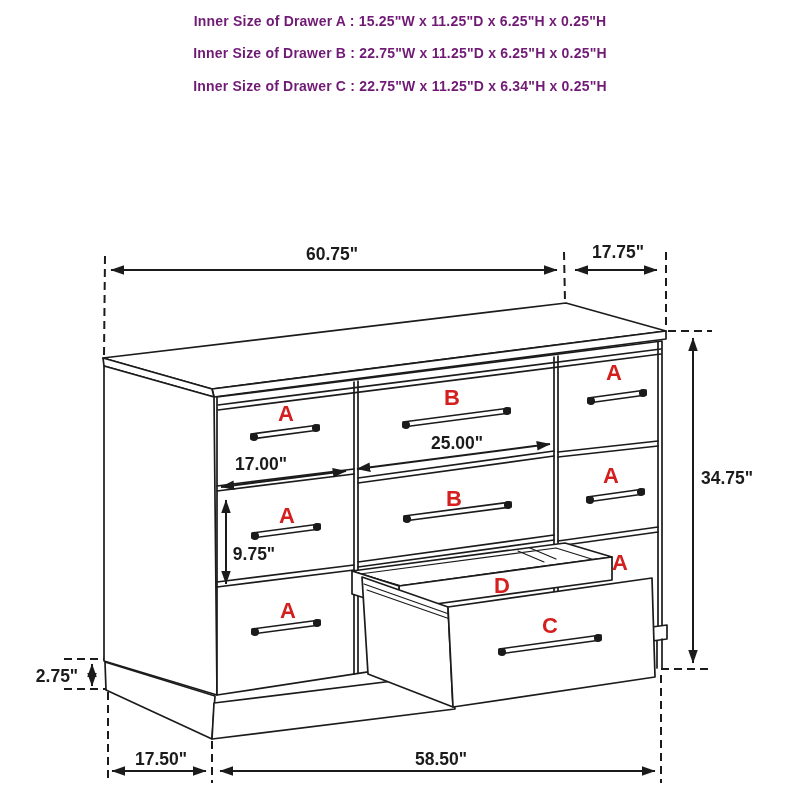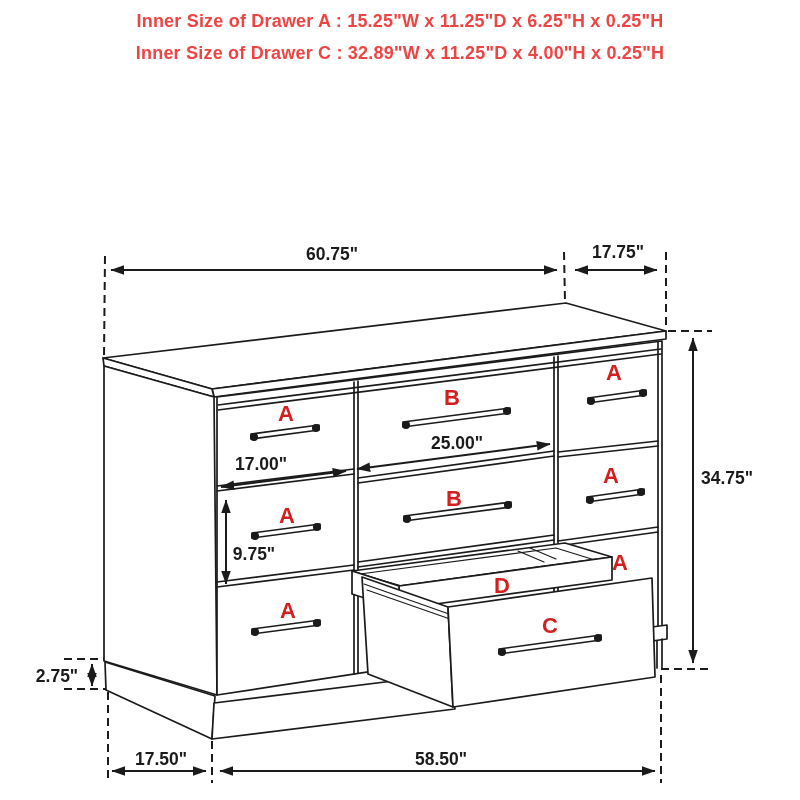--- a/index.html
+++ b/index.html
@@ -1,30 +1,31 @@
 <!DOCTYPE html>
 <html><head>
 <meta charset="utf-8">
 <style>
   html,body{margin:0;padding:0;background:#ffffff;}
   body{width:800px;height:800px;position:relative;overflow:hidden;
        font-family:"Liberation Sans", sans-serif;}
   .spec-header{position:absolute;top:5px;left:0;width:800px;text-align:center;
-       font-size:18px;font-weight:bold;color:#ef4444;line-height:32.4px;letter-spacing:.2px;}
+       font-size:14px;font-weight:bold;color:#701a75;line-height:32.4px;letter-spacing:.2px;}
   .spec-header div{white-space:nowrap;}
   svg{position:absolute;top:0;left:0;}
   .dimtext{font-size:17.5px;font-weight:bold;}
   .redtext{font-size:22px;font-weight:bold;}
 </style>
 </head>
 <body>
 
 <div class="spec-header">
   <div>Inner Size of Drawer A : 15.25"W x 11.25"D x 6.25"H x 0.25"H</div>
-  <div>Inner Size of Drawer C : 32.89"W x 11.25"D x 4.00"H x 0.25"H</div>
+  <div>Inner Size of Drawer B : 22.75"W x 11.25"D x 6.25"H x 0.25"H</div>
+  <div>Inner Size of Drawer C : 22.75"W x 11.25"D x 6.34"H x 0.25"H</div>
 </div>
 
 <svg width="800" height="800" viewBox="0 0 800 800">
   <defs>
     <marker id="ah" viewBox="0 0 12 10" refX="11.5" refY="5" markerWidth="14" markerHeight="11.5" markerUnits="userSpaceOnUse" orient="auto-start-reverse">
       <path d="M0,0.8 L12,5 L0,9.2 Z" fill="#1b1b1b"></path>
     </marker>
   </defs>
 
   <g fill="none" stroke-width="1.7" stroke-linejoin="round" stroke-linecap="round" stroke="#1b1b1b">

